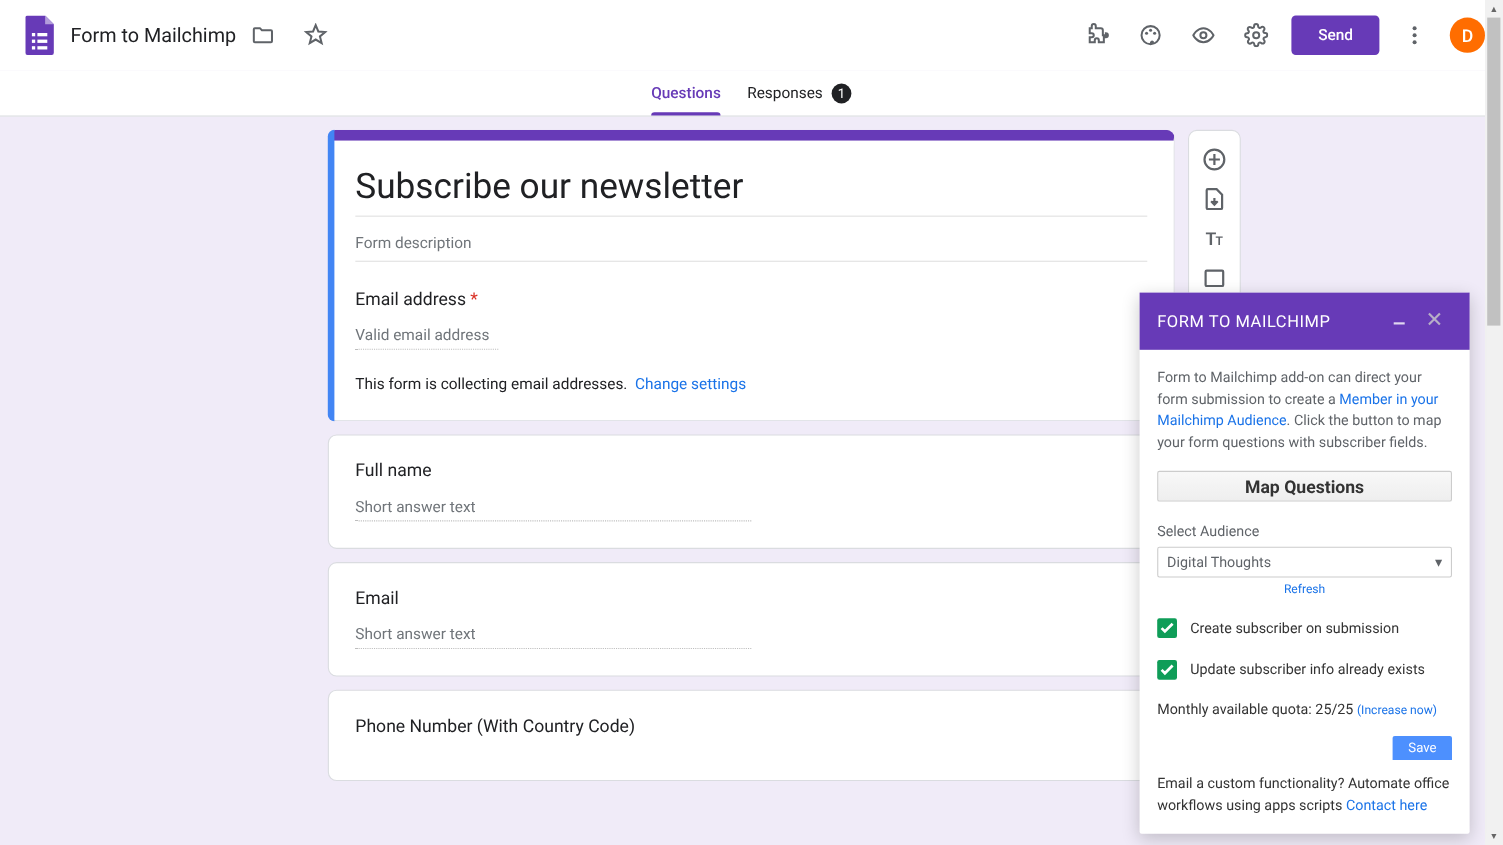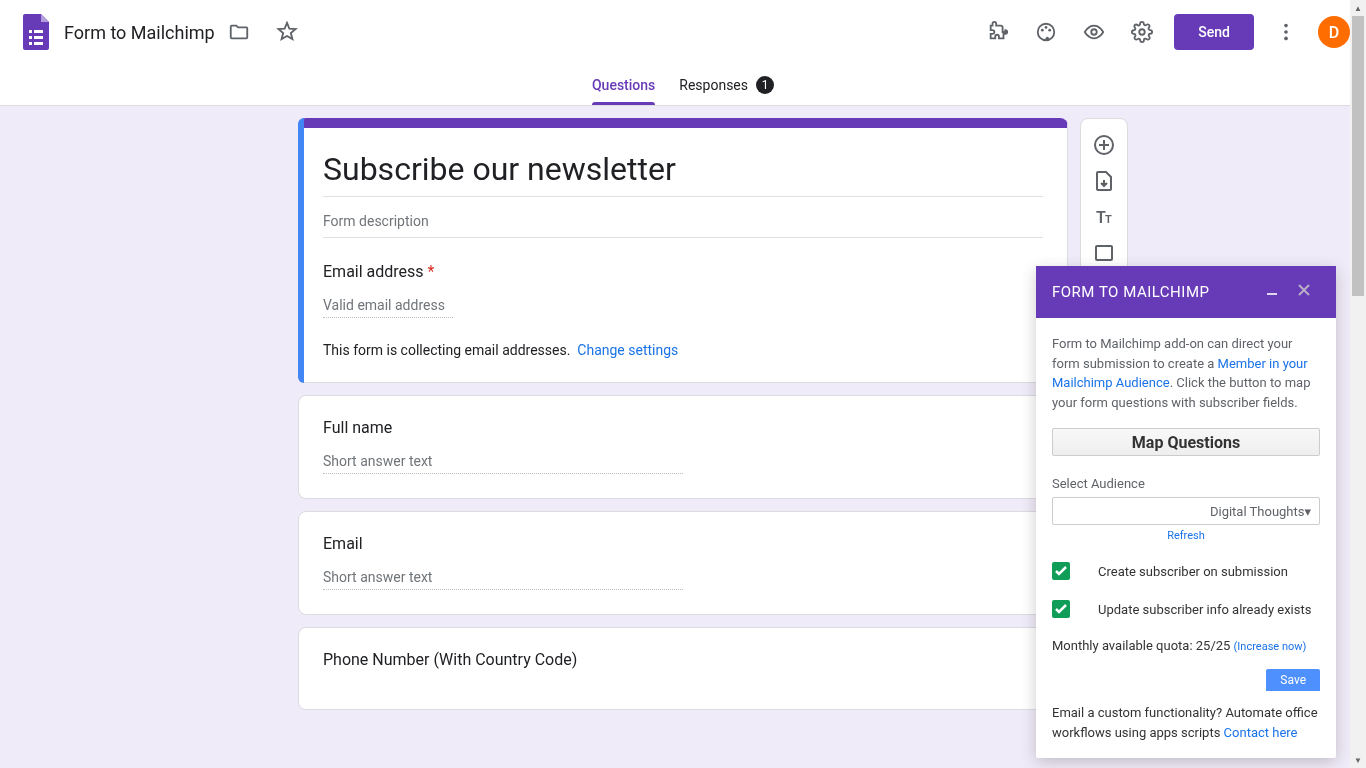--- a/index.html
+++ b/index.html
@@ -264,37 +264,37 @@
     .select-box {
       width: 100%;
       height: 28px;
       border: 1px solid #ccc;
       border-radius: 2px;
       background: #fff;
       padding: 0 8px;
       font-size: 13px;
       display: flex;
       align-items: center;
-      justify-content: flex-end;
+      justify-content: space-between;
       cursor: pointer;
     }
     
     .refresh-link {
       text-align: center;
       color: #1a73e8;
       font-size: 11px;
       cursor: pointer;
       margin-top: 4px;
       margin-bottom: 20px;
     }
     
     .checkbox-row {
       display: flex;
       align-items: center;
-      gap: 28px;
+      gap: 12px;
       margin-bottom: 20px;
       font-size: 13px;
       color: #333;
     }
     
     .checkbox {
       width: 18px; height: 18px;
       background: #0f9d58;
       border-radius: 2px;
       display: flex; align-items: center; justify-content: center;

